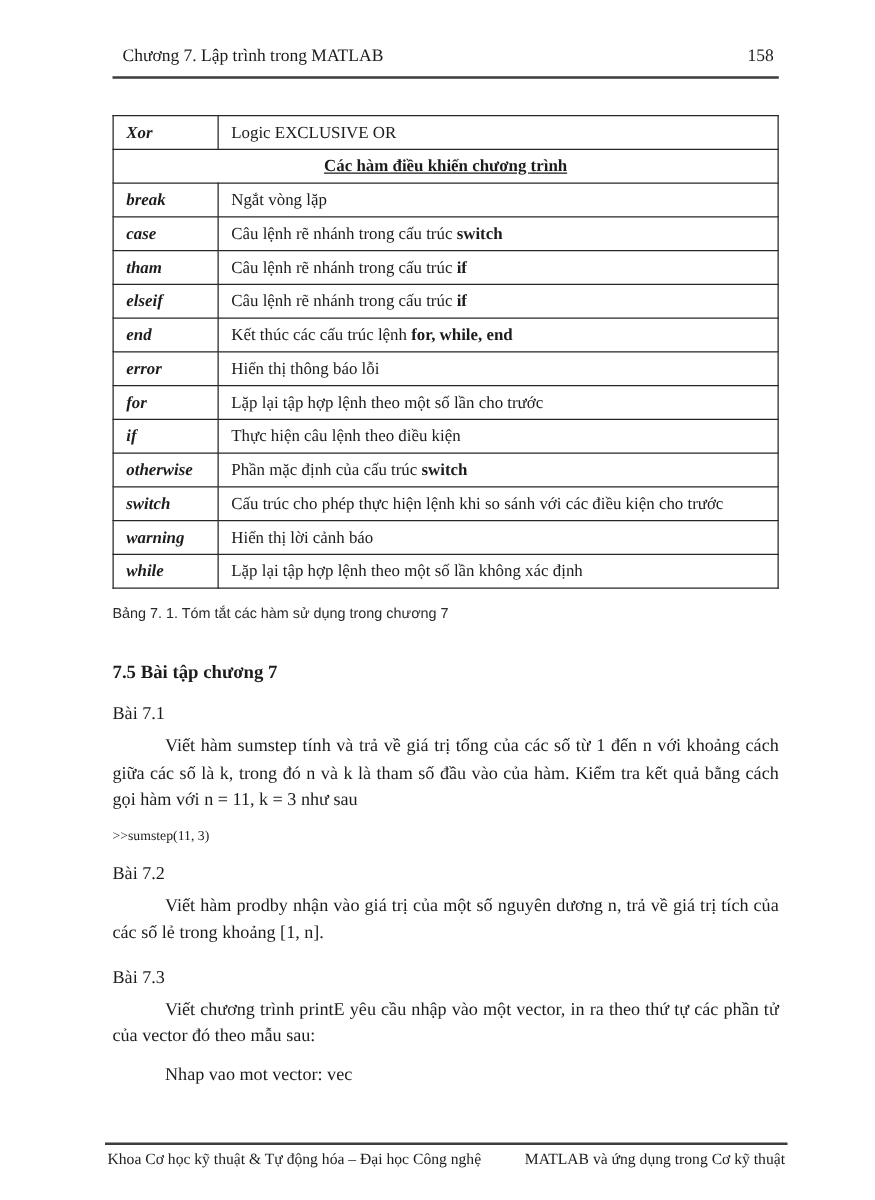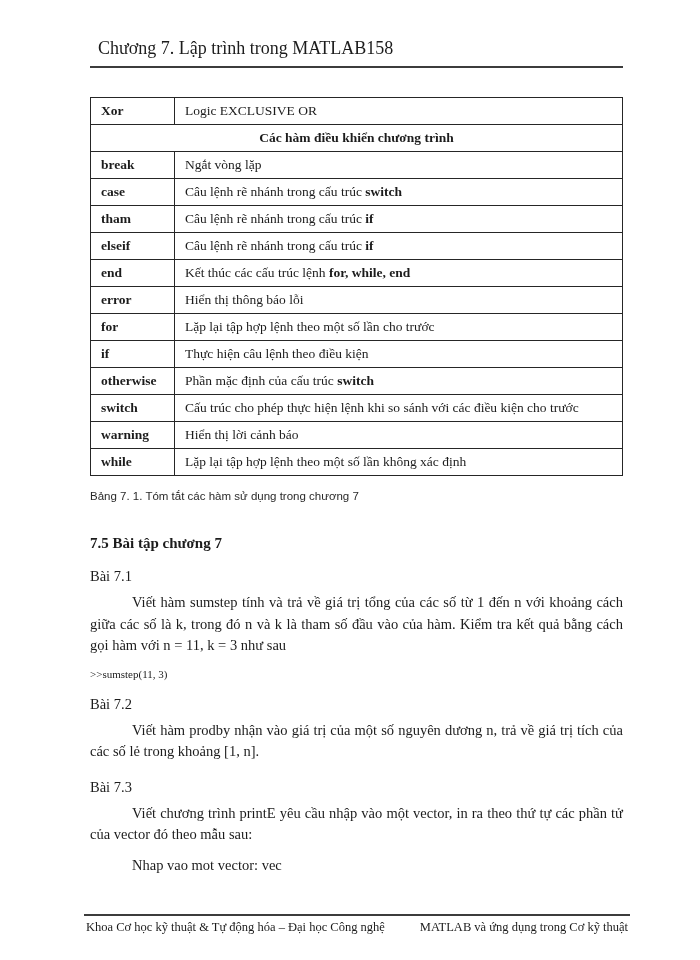--- a/index.html
+++ b/index.html
@@ -13,23 +13,23 @@
   .page {
     position: relative;
     width: 700px;
     height: 960px;
     padding: 38px 77px 0 90px;
     overflow: hidden;
   }
   
   .hdr {
     display: flex;
-    justify-content: flex-start;
+    justify-content: space-between;
     align-items: baseline;
-    font-size: 18px;
+    font-size: 14px;
     padding: 0 4px 0 8px;
   }
   .hdr-rule {
     border: none;
     border-top: 2px solid #3c3c3c;
     margin-top: 7px;
   }
   
   table.fn-table {
     border-collapse: collapse;
@@ -38,27 +38,28 @@
     table-layout: fixed;
   }
   table.fn-table col.c1 { width: 84px; }
   table.fn-table td {
     border: 1px solid #262626;
     font-size: 13.5px;
     line-height: 17px;
     padding: 4px 10px 5px 10px;
     vertical-align: middle;
   }
-  td.term { font-weight: bold; }
+  td.term { font-weight: bold; font-style: italic; }
   td.desc { text-align: justify; }
   td.merged {
     text-align: center;
     font-weight: bold;
     font-size: 14px;
     padding: 8px 10px;
+    text-decoration: underline;
   }
   .seg-b { font-weight: bold; }
   .seg-i { }
   
   .caption {
     margin-top: 14px;
     font-family: "Liberation Sans", "DejaVu Sans", sans-serif;
     font-size: 11.5px;
     color: #2a2a2a;
   }

